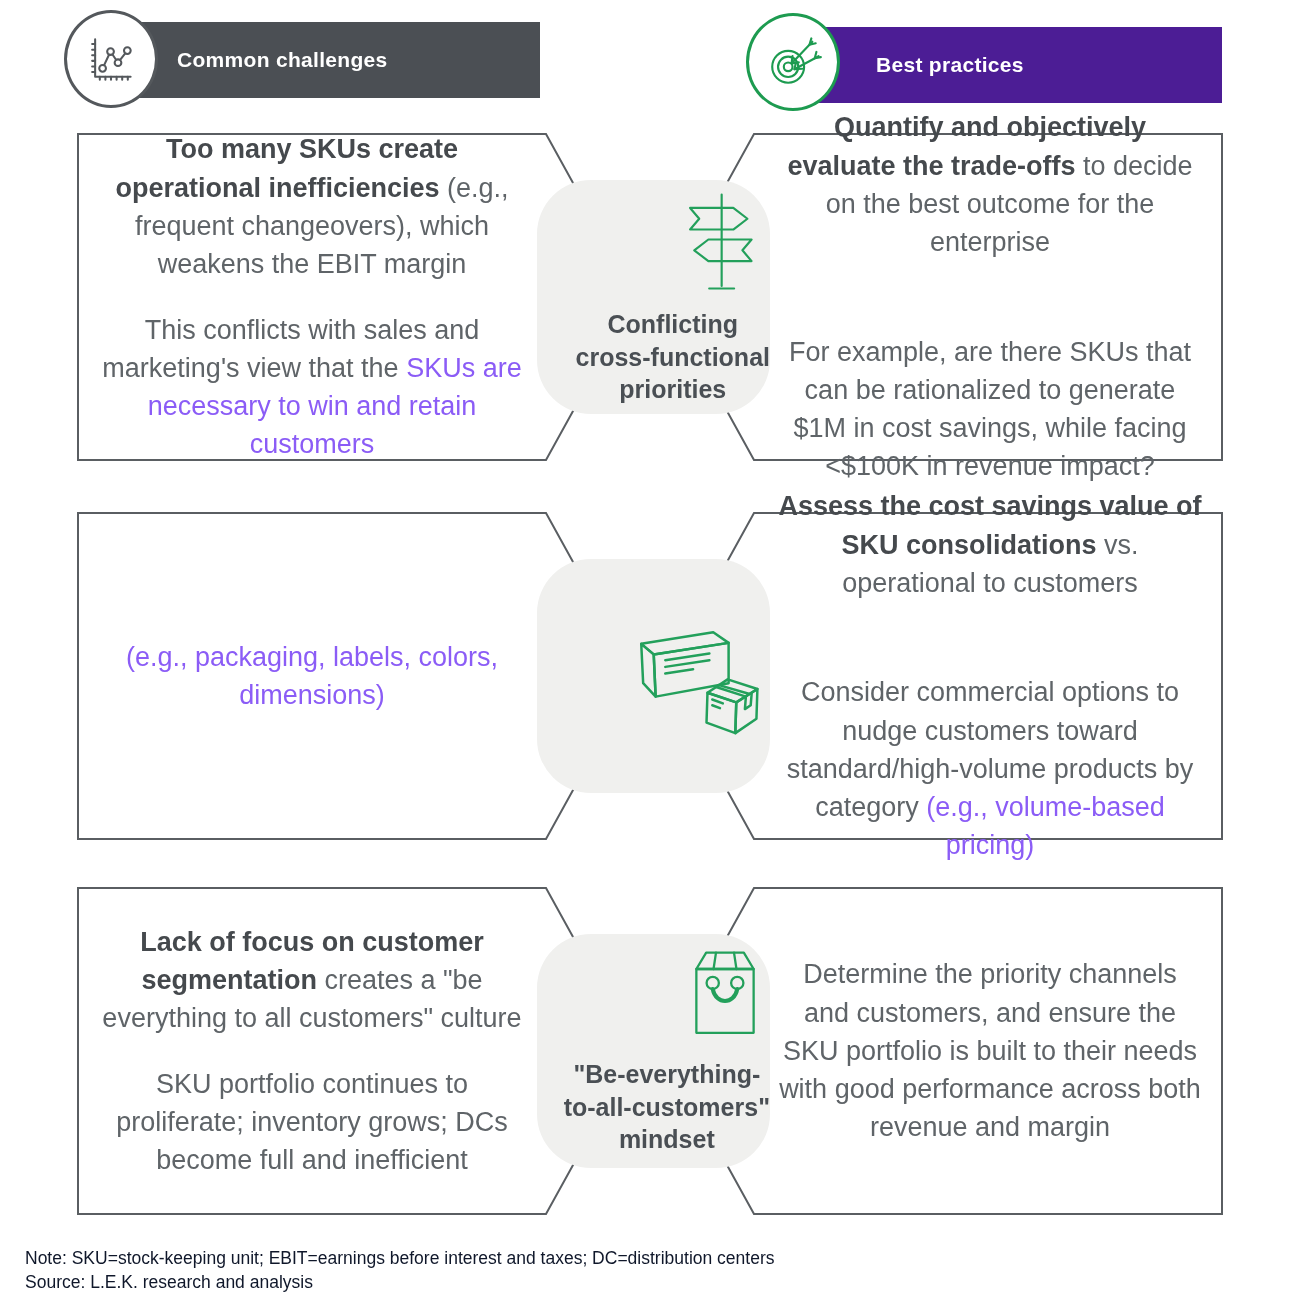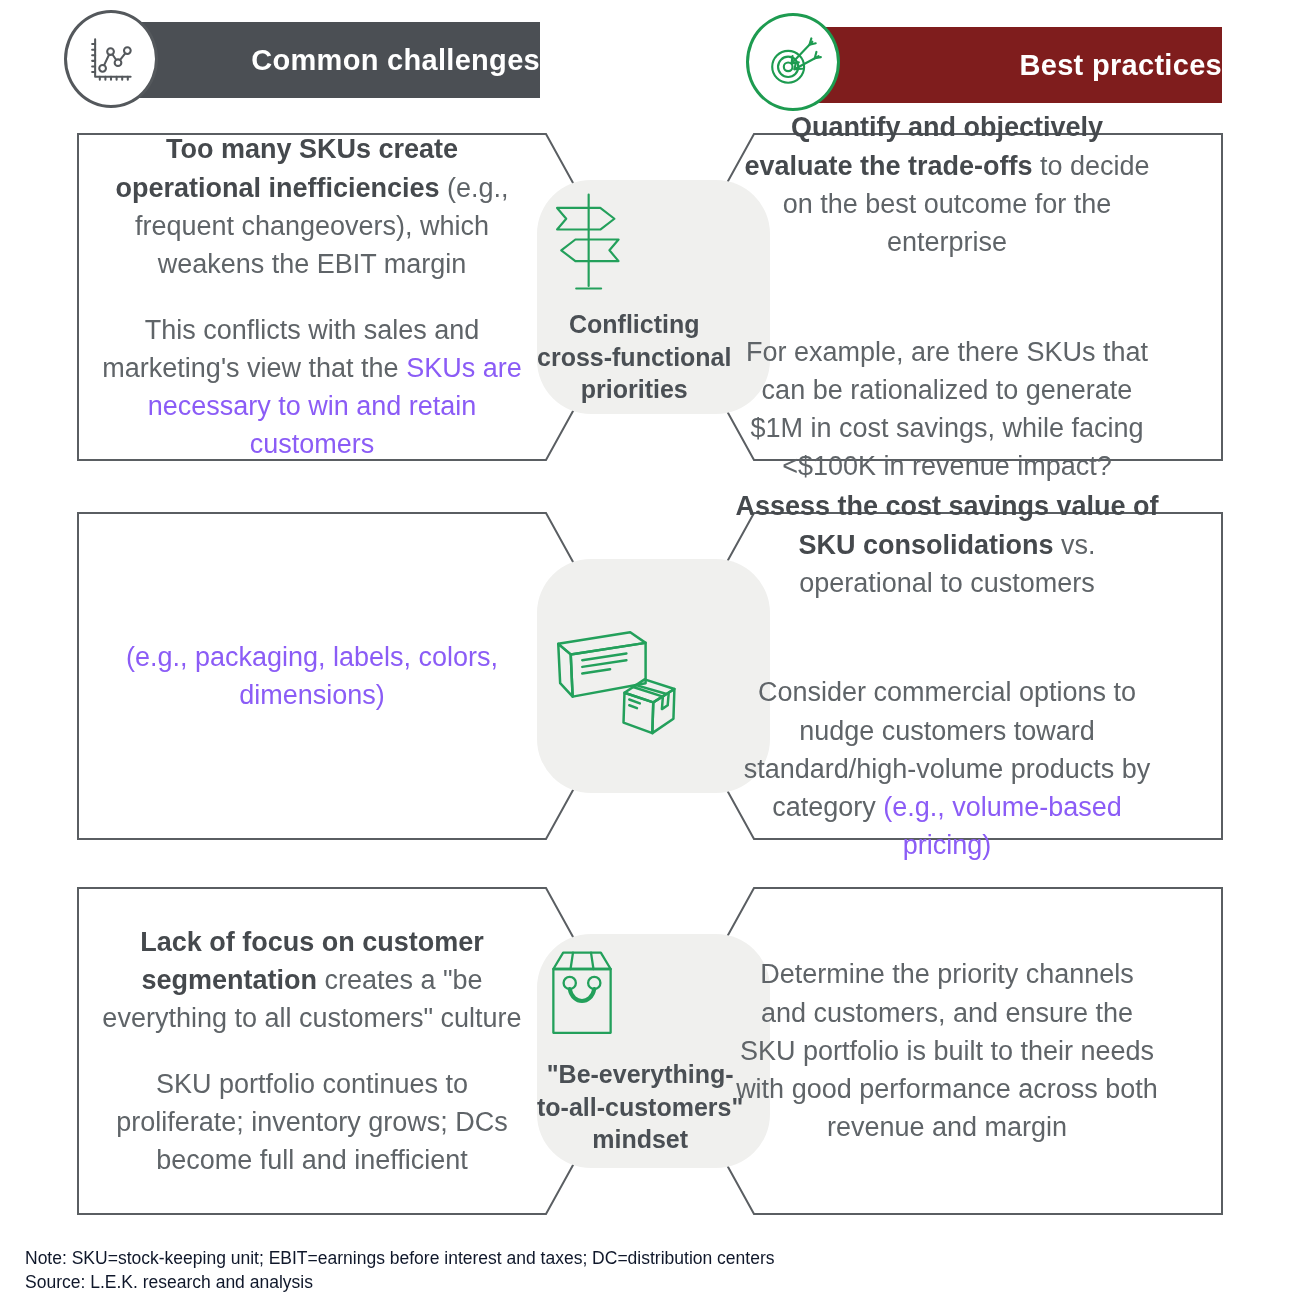--- a/index.html
+++ b/index.html
@@ -1,44 +1,44 @@
 <!DOCTYPE html>
 <html><head>
 <meta charset="utf-8">
 <style>
   html,body{margin:0;padding:0;background:#ffffff;}
   .canvas{position:relative;width:1300px;height:1307px;background:#ffffff;overflow:hidden;
           font-family:"Liberation Sans","DejaVu Sans",sans-serif;color:#5f6468;}
 
   
-  .banner{position:absolute;display:flex;align-items:center;font-weight:700;font-size:29px;
-          color:#ffffff;box-sizing:border-box;letter-spacing:.3px;justify-content:flex-end;}
+  .banner{position:absolute;display:flex;align-items:center;font-weight:700;font-size:21px;
+          color:#ffffff;box-sizing:border-box;letter-spacing:.3px;}
   .banner-gray{left:95px;top:22px;width:445px;height:76px;background:#4b4f54;padding-left:82px;}
-  .banner-green{left:770px;top:27px;width:452px;height:76px;background:#7f1d1d;padding-left:106px;}
+  .banner-green{left:770px;top:27px;width:452px;height:76px;background:#4c1d95;padding-left:106px;}
   .badge{position:absolute;background:#ffffff;border-radius:50%;display:flex;align-items:center;
          justify-content:center;z-index:2;}
   .badge-gray{left:64px;top:10px;width:88px;height:92px;border:3px solid #54585c;}
   .badge-green{left:746px;top:13px;width:88px;height:92px;border:3px solid #1d9b50;}
 
   
   .row{position:absolute;left:0;width:1300px;height:328px;}
   #row1{top:133px}#row2{top:512px}#row3{top:887px}
   .shapes{position:absolute;left:0;top:0;}
 
   .side-text{position:absolute;top:0;height:100%;display:flex;flex-direction:column;
              justify-content:center;text-align:center;font-size:27px;line-height:1.42;color:#5f6468;}
   .side-text p{margin:0;}
   .side-text p + p{margin-top:27px;}
   .challenge-text{left:97px;width:430px;}
-  .practice-text{left:734px;width:426px;gap:44px;}
+  .practice-text{left:777px;width:426px;gap:44px;}
   span.b{font-weight:700;color:#45494d;}
   span.g{color:#8b5cf6;}
 
   .center-panel{position:absolute;left:537px;top:47px;width:233px;height:234px;display:flex;
-                flex-direction:column;align-items:flex-start;justify-content:center;gap:12px;z-index:1;}
+                flex-direction:column;align-items:flex-end;justify-content:center;gap:12px;z-index:1;}
   .center-label{font-weight:700;font-size:25px;line-height:1.3;color:#4a4f54;text-align:center;
                 white-space:pre-line;}
 
   
   .footer{position:absolute;left:25px;top:1246px;font-size:17.5px;line-height:24px;color:#0f172a;}
   .footer div{white-space:nowrap;}
 </style>
 </head>
 <body>
 

